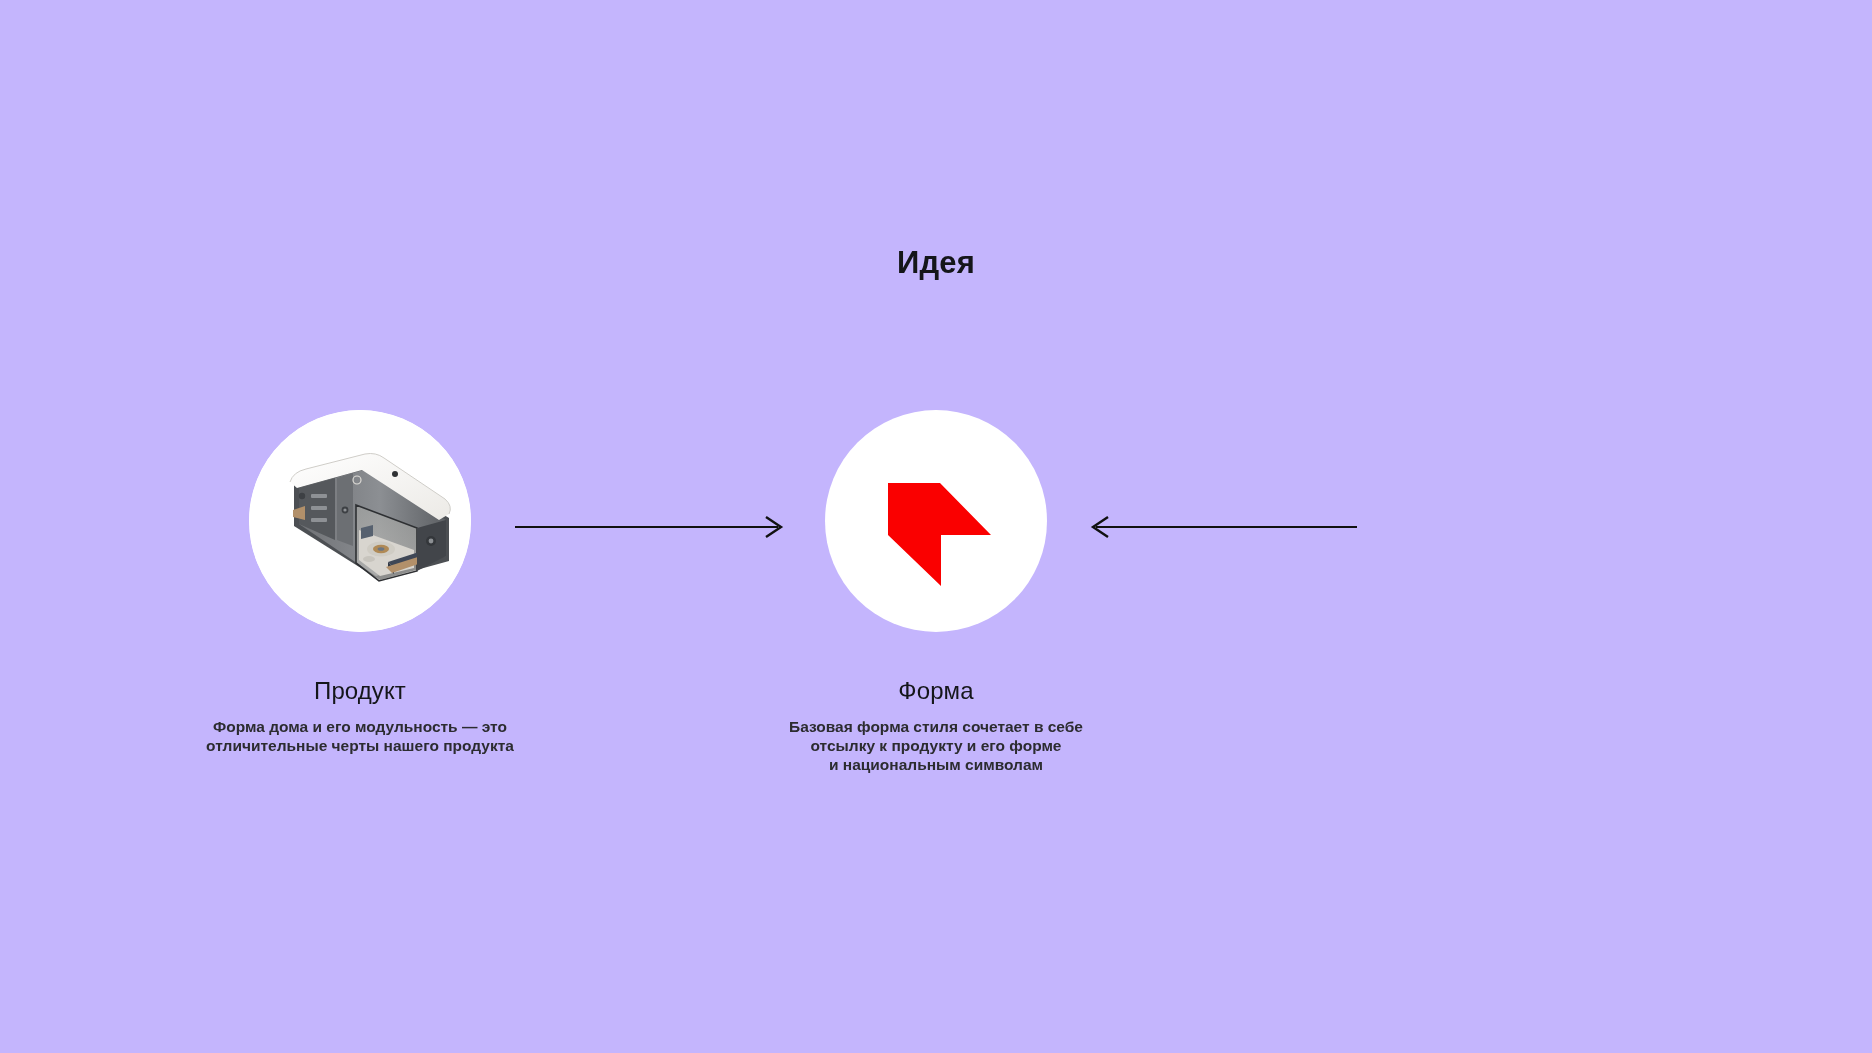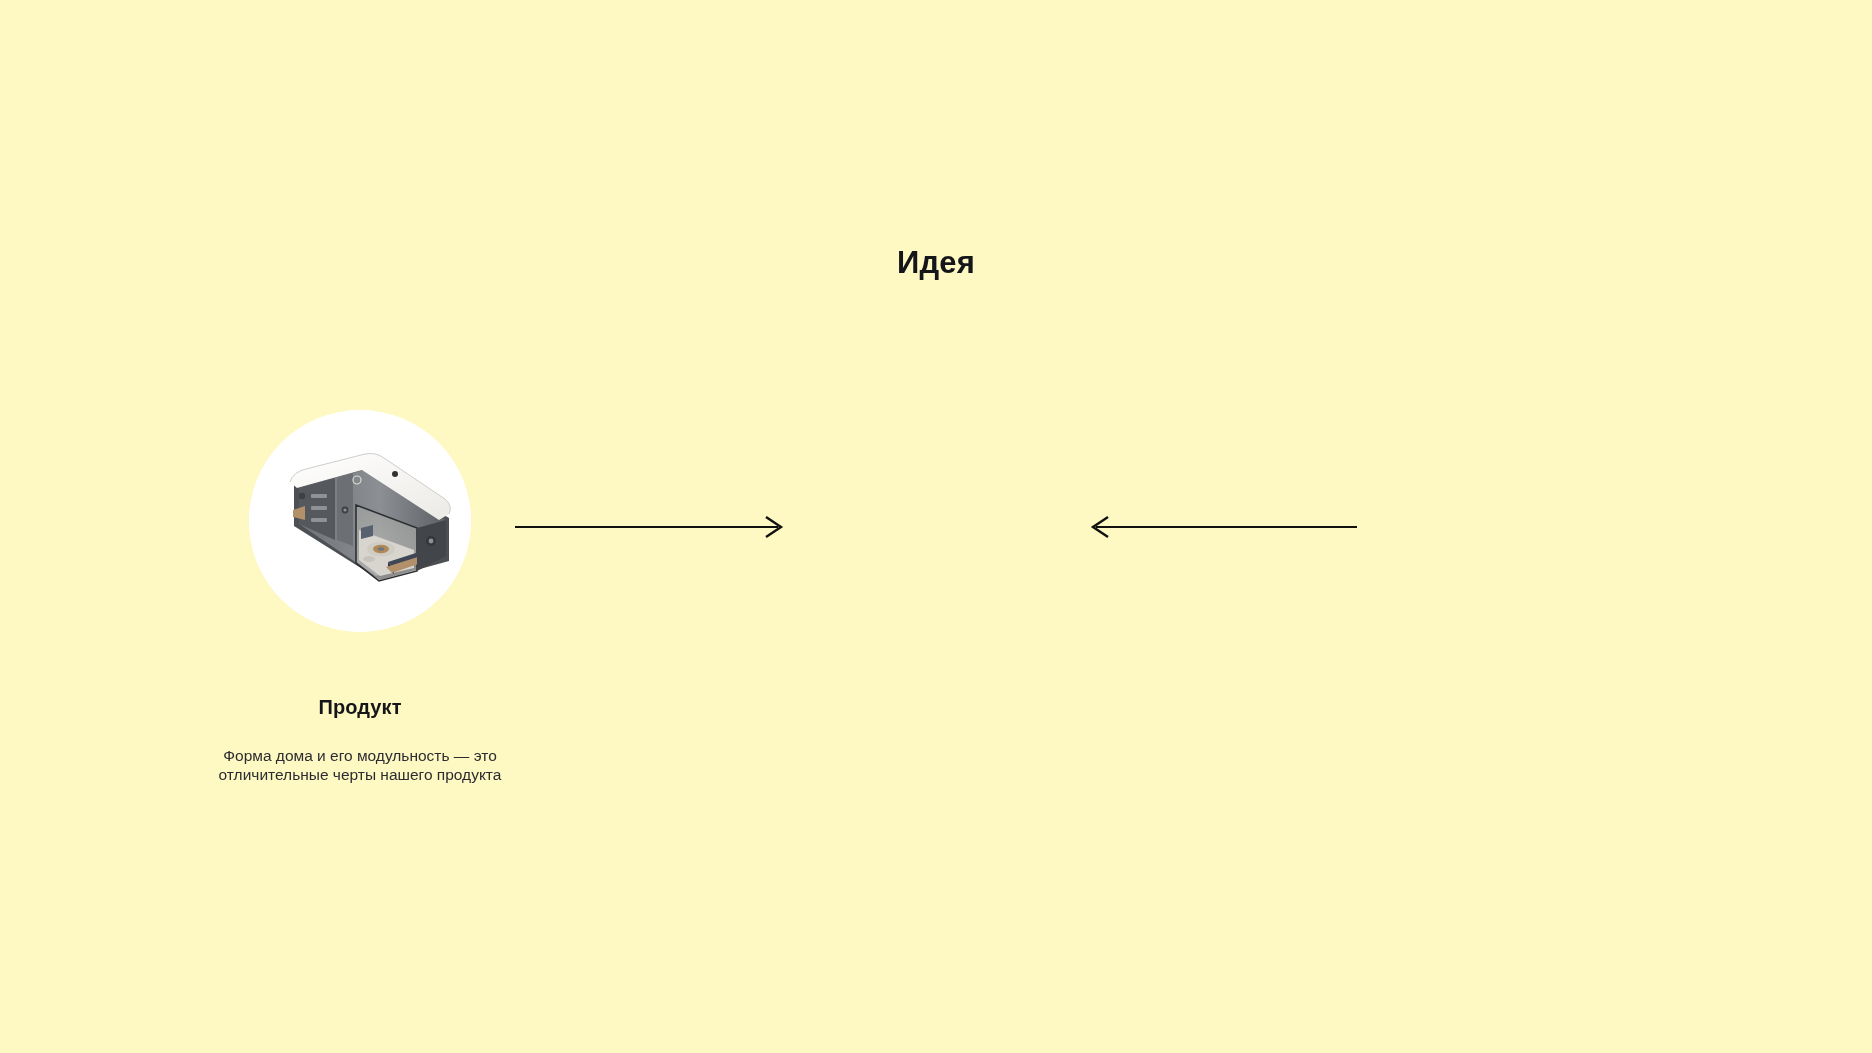--- a/index.html
+++ b/index.html
@@ -13,21 +13,21 @@
     background: #f4f4f4;
     font-family: "Liberation Sans", sans-serif;
     color: #1a1a1a;
     overflow: hidden;
     position: relative;
   }
 
   .slide {
     position: absolute;
     inset: 0;
-    background: #fef9c3;
+    background: #c4b5fd;
   }
 
   
   .slide-title {
     position: absolute;
     top: 245px;
     left: 0;
     width: 1872px;
     text-align: center;
     font-size: 31px;
@@ -65,32 +65,32 @@
     overflow: hidden;
     display: flex;
     align-items: center;
     justify-content: center;
   }
 
   .circle svg { display: block; }
 
   
   .col-heading {
-    margin-top: 63px;
-    font-size: 20px;
-    font-weight: bold;
+    margin-top: 45px;
+    font-size: 24px;
+    font-weight: normal;
     color: #15161a;
     letter-spacing: 0.1px;
     line-height: 1.2;
   }
 
   .col-caption {
-    margin-top: 28px;
+    margin-top: 12px;
     font-size: 15.5px;
-    font-weight: normal;
+    font-weight: bold;
     line-height: 1.22;
     color: #2c2c30;
     white-space: pre-line;
   }
 
   
   .arrows {
     position: absolute;
     inset: 0;
     pointer-events: none;
@@ -184,16 +184,27 @@
             <circle cx="146" cy="64" r="3" fill="#2f3134"></circle>
             <circle cx="108" cy="70" r="4" fill="none" stroke="#dedcd7" stroke-width="1.2"></circle>
           </g>
         </svg>
       </div>
       <div class="col-heading">Продукт</div>
       <div class="col-caption">Форма дома и его модульность — это
 отличительные черты нашего продукта</div>
     </div>
 
+    <div class="column col-1">
+      <div class="circle">
+        <svg width="222" height="222" viewBox="0 0 222 222" xmlns="http://www.w3.org/2000/svg">
+          <path d="M63 73 L115 73 L166 125 L116 125 L116 176 L63 125 Z" fill="#fa0000"></path>
+        </svg>
+      </div>
+      <div class="col-heading">Форма</div>
+      <div class="col-caption">Базовая форма стиля сочетает в себе
+отсылку к продукту и его форме
+и национальным символам</div>
+    </div>
 
 
   </div>
 </div>
 
 </body></html>

